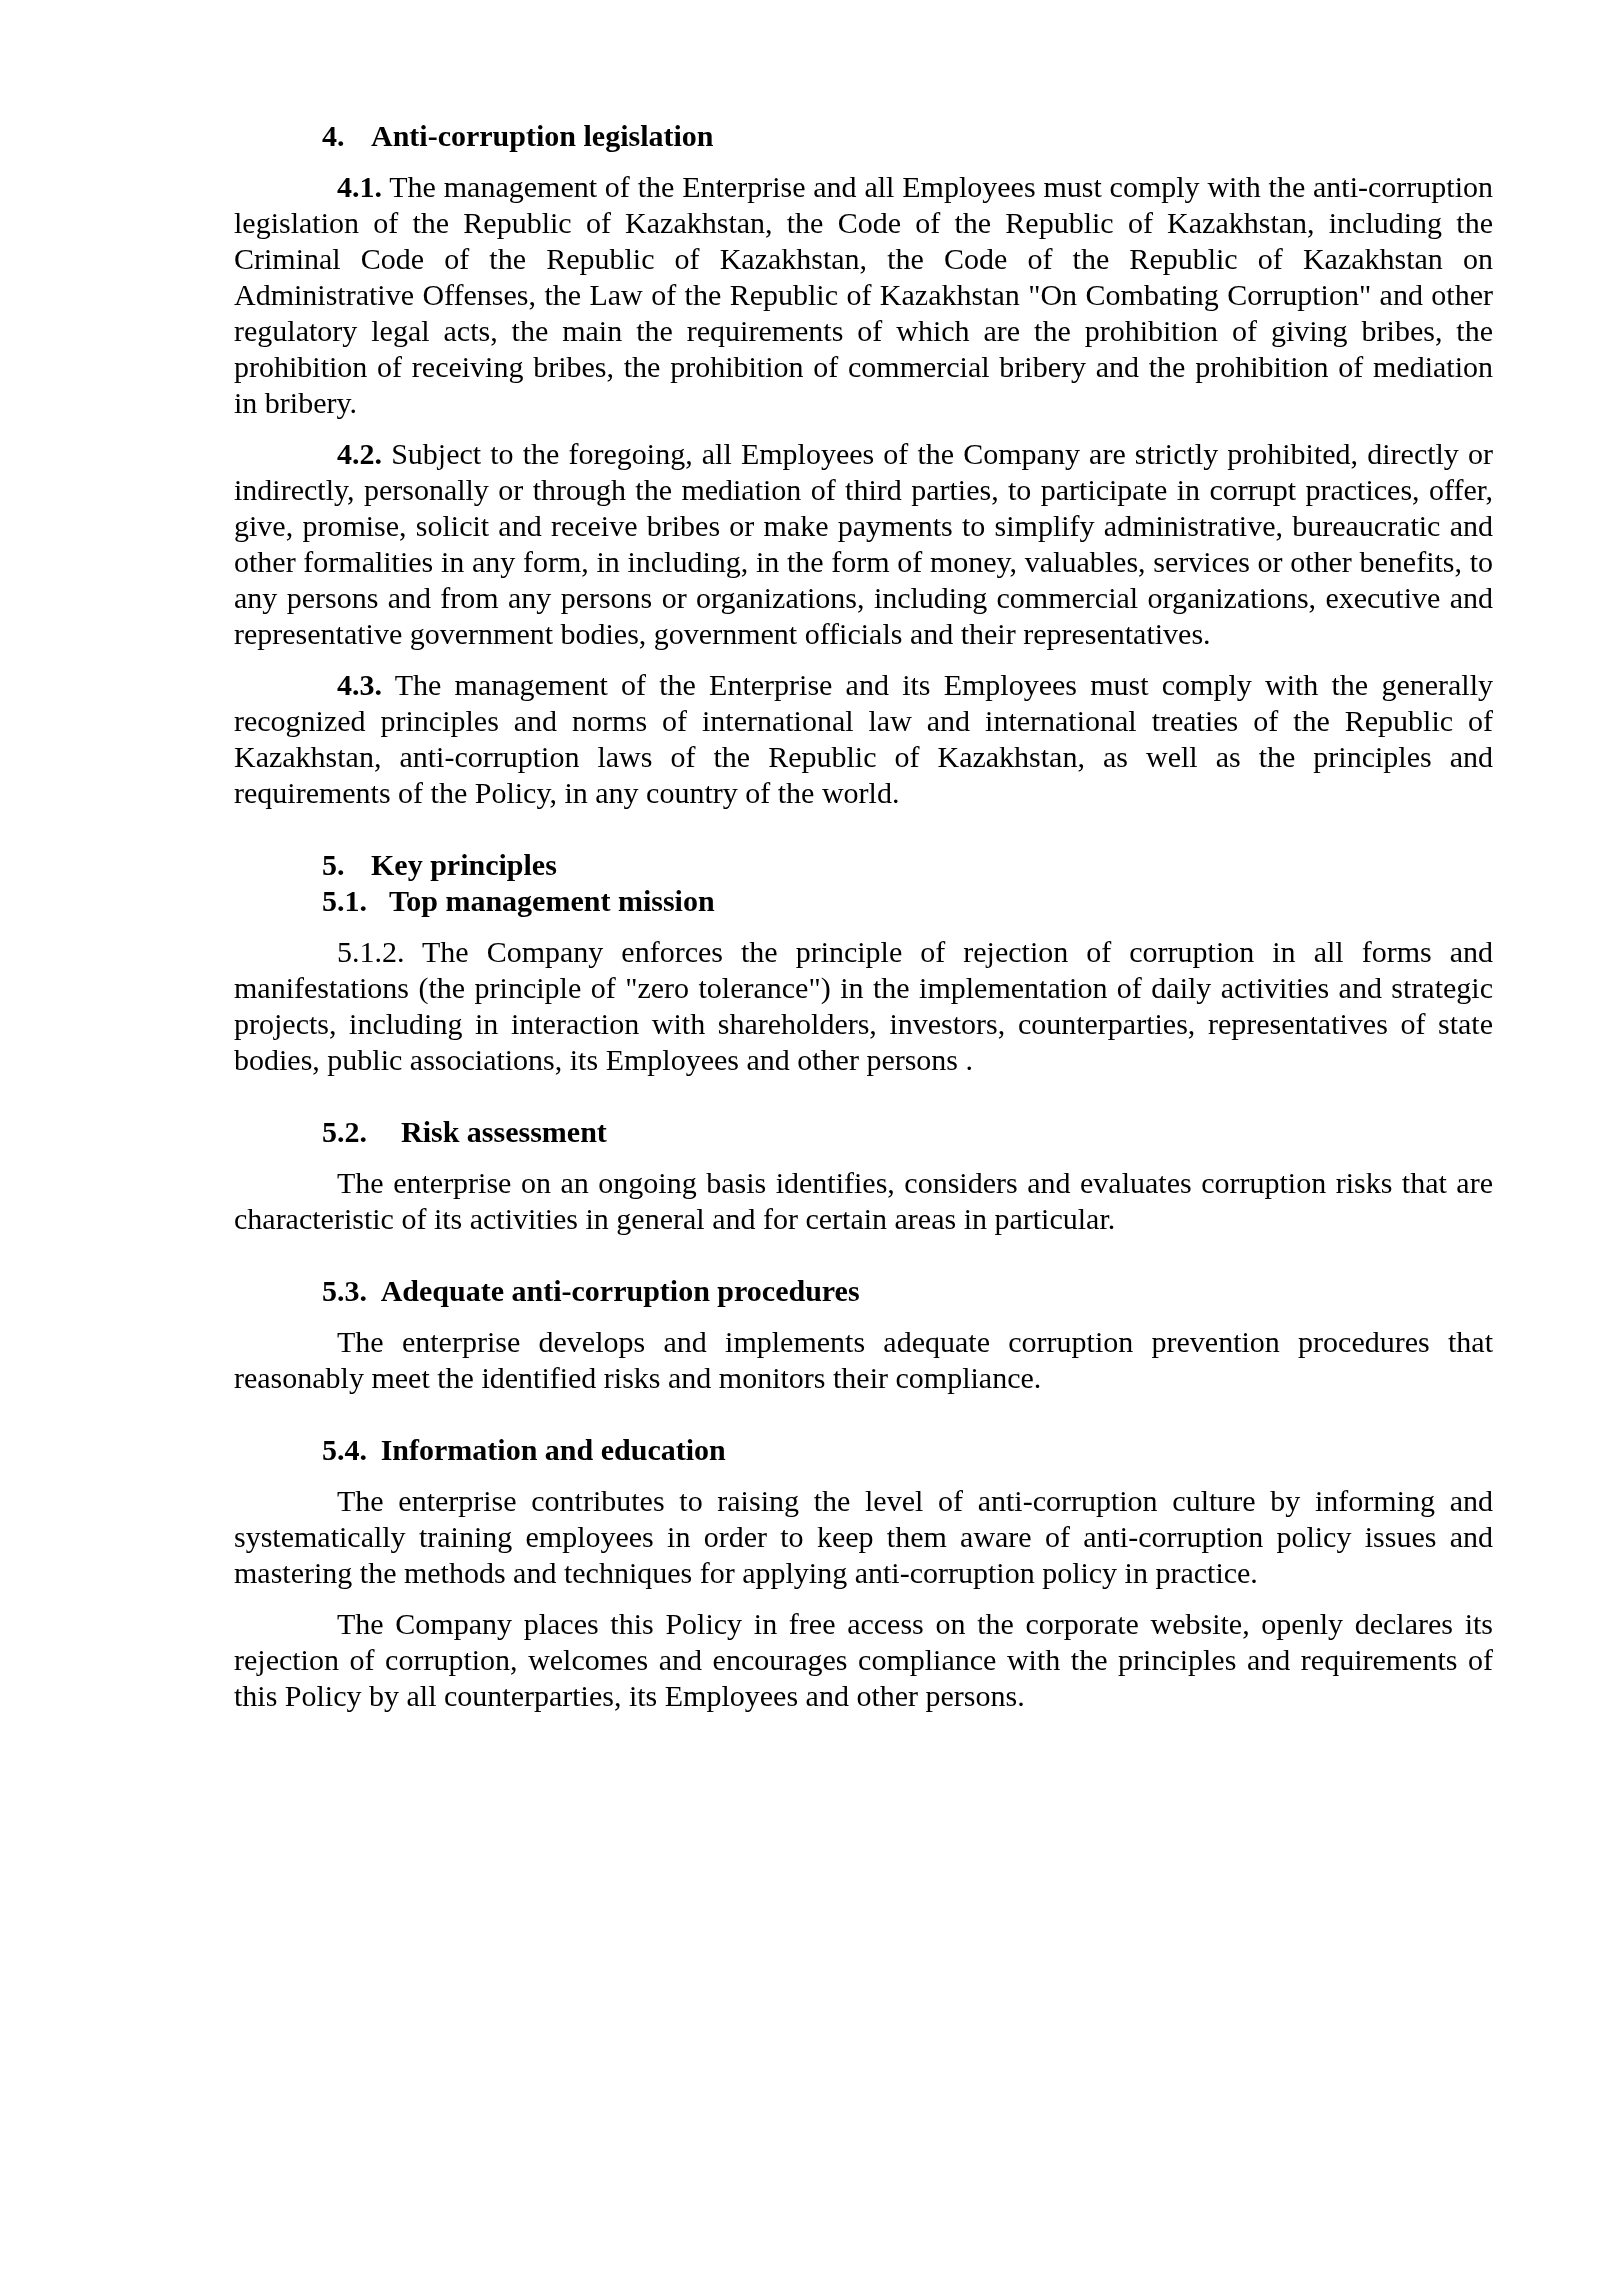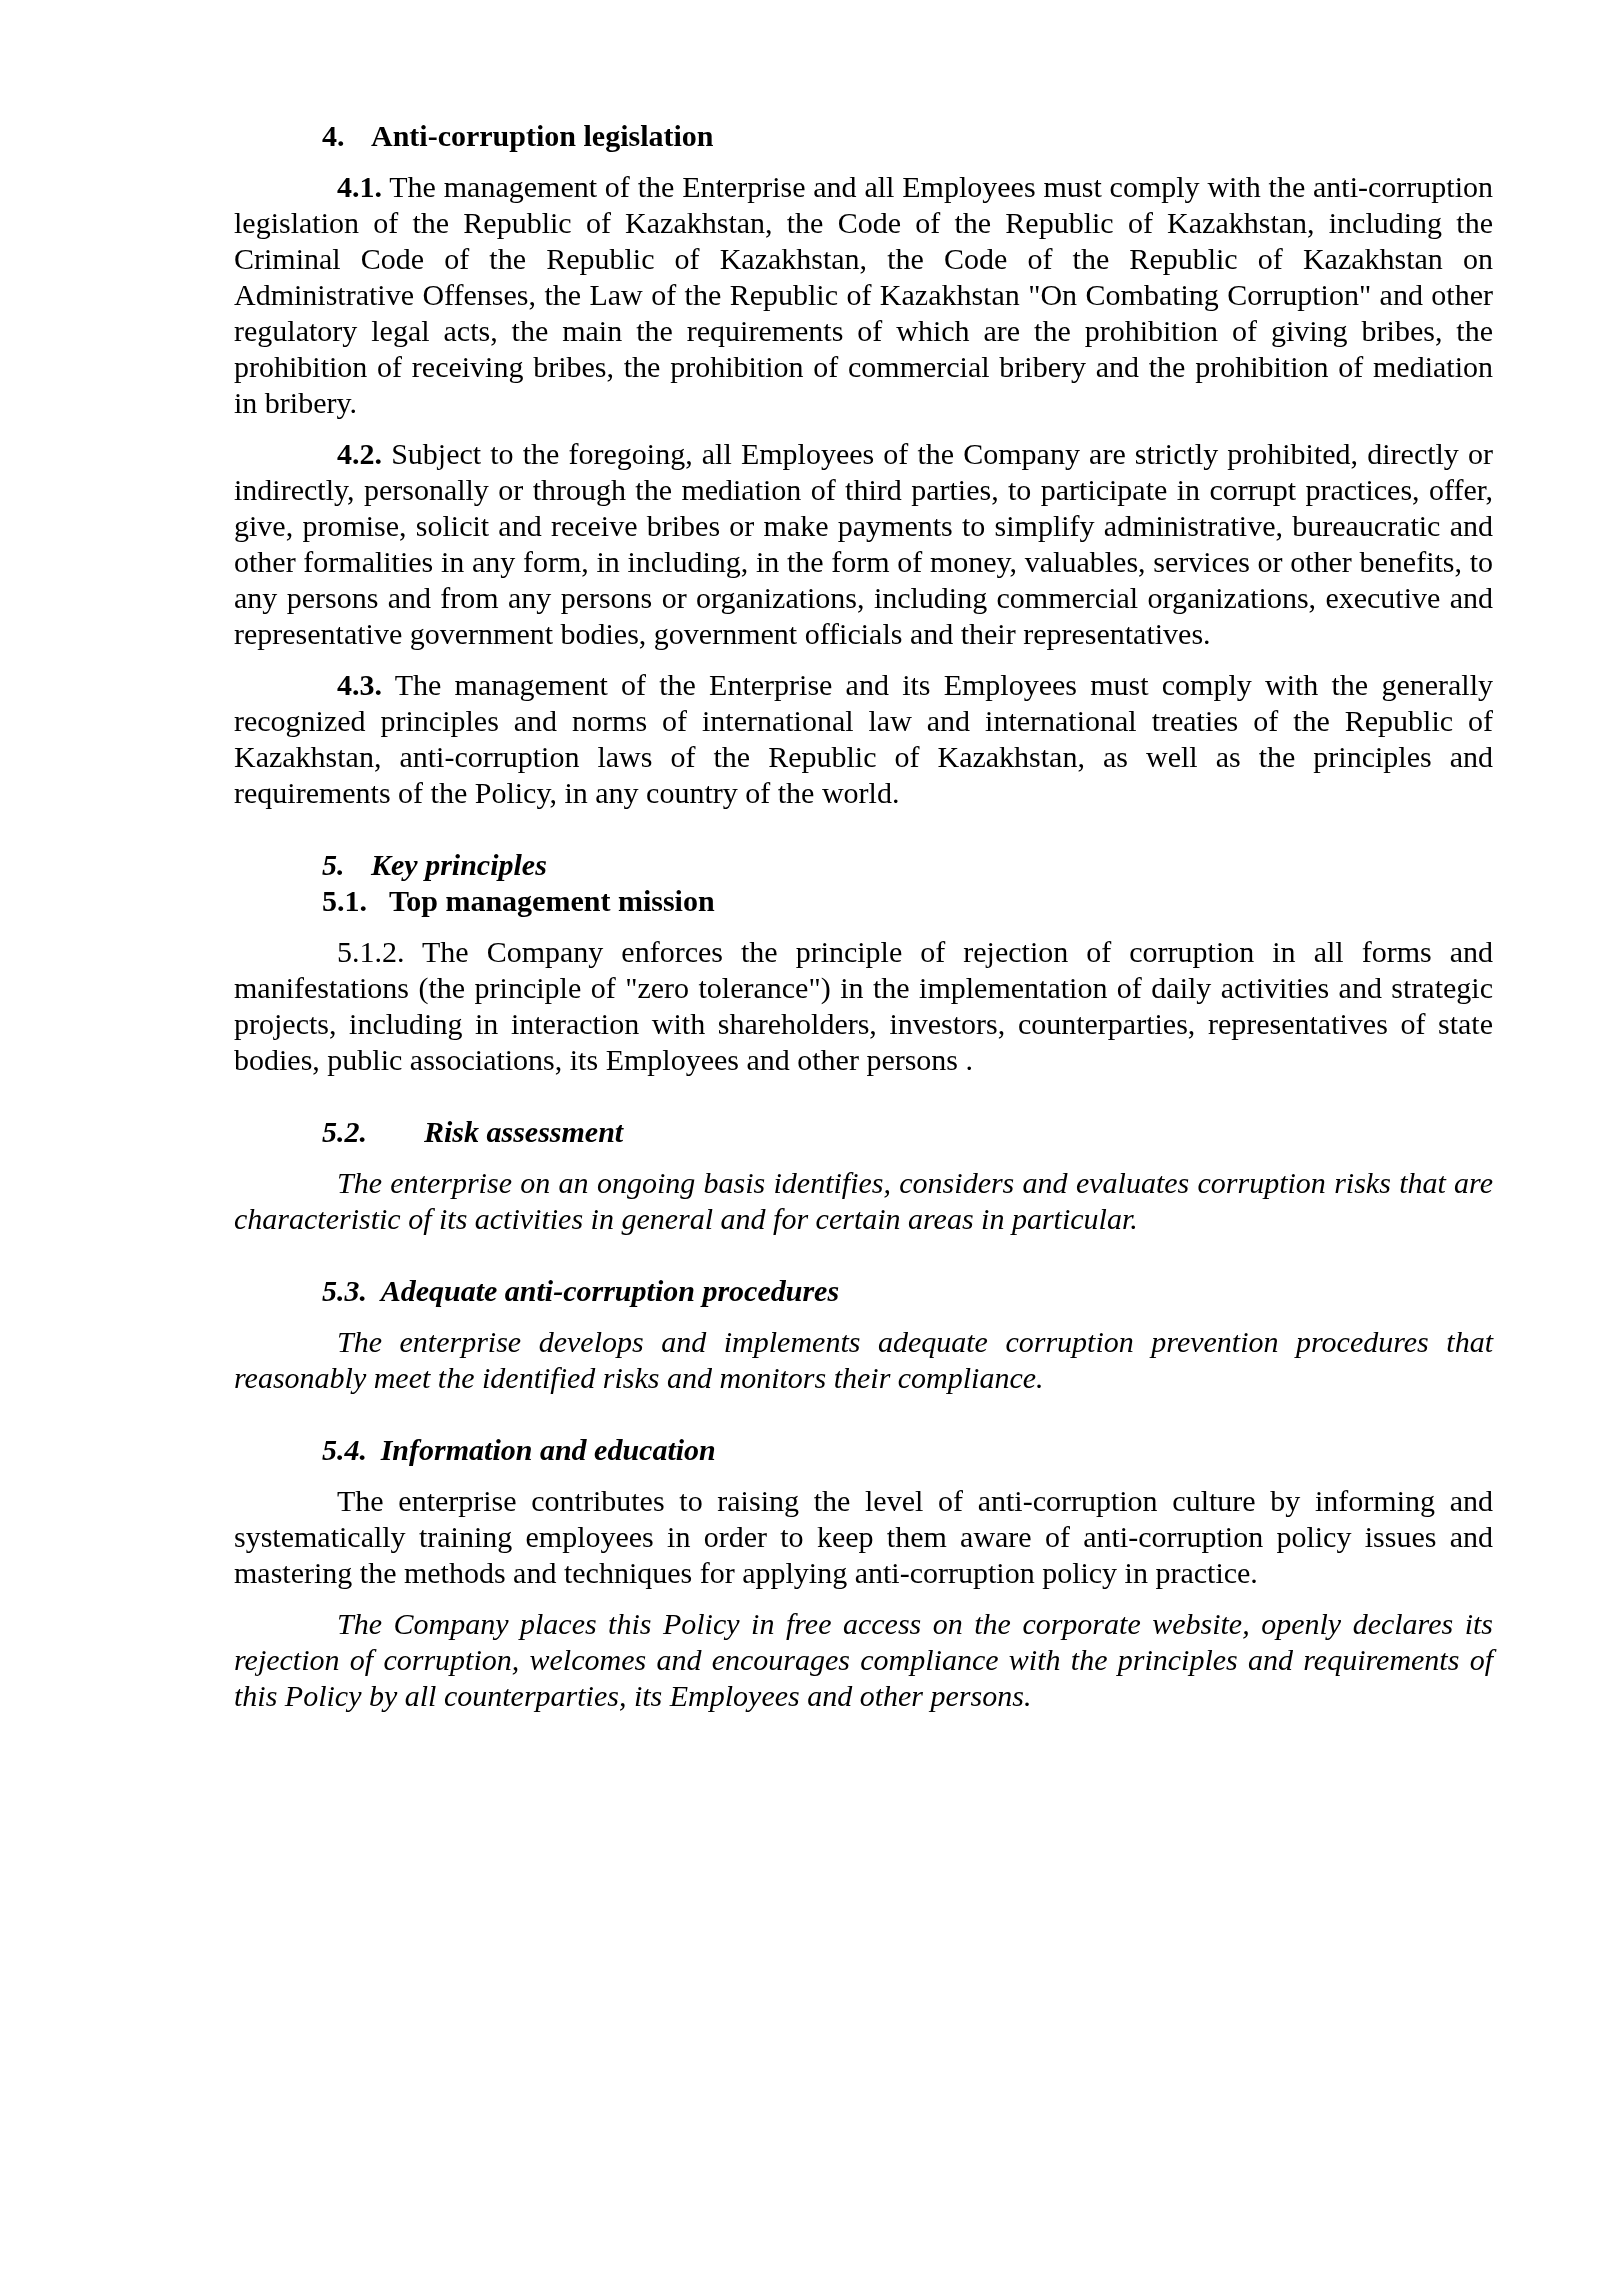--- a/index.html
+++ b/index.html
@@ -39,24 +39,24 @@
     font-size: 30px;
     line-height: 36px;
     text-indent: 103px;
     text-align: left;
   }
   .num { font-weight: bold; }
   .num-plain { font-weight: normal; }
   
   .g-lg { margin-right: 26.5px; }
   .g-md { margin-right: 22px; }
-  .g-xl { margin-right: 57px; }
+  .g-xl { margin-right: 34px; }
   .g-sm { margin-right: 13.7px; }
   
-  .sp { margin-top: 36px; font-style: italic; }
+  .sp { margin-top: 36px; }
 </style>
 </head>
 <body>
 
 <div class="page">
   <div class="content">
 
     <h2 class="h"><b class="num g-lg">4.</b><span>Anti-corruption legislation</span></h2>
 
     <p class="body"><b class="num">4.1.</b> <span>The management of the Enterprise and all Employees must comply with the anti-corruption legislation of the Republic of Kazakhstan, the Code of the Republic of Kazakhstan, including the Criminal Code of the Republic of Kazakhstan, the Code of the Republic of Kazakhstan on Administrative Offenses, the Law of the Republic of Kazakhstan "On Combating Corruption" and other regulatory legal acts, the main the requirements of which are the prohibition of giving bribes, the prohibition of receiving bribes, the prohibition of commercial bribery and the prohibition of mediation in bribery.</span></p>

